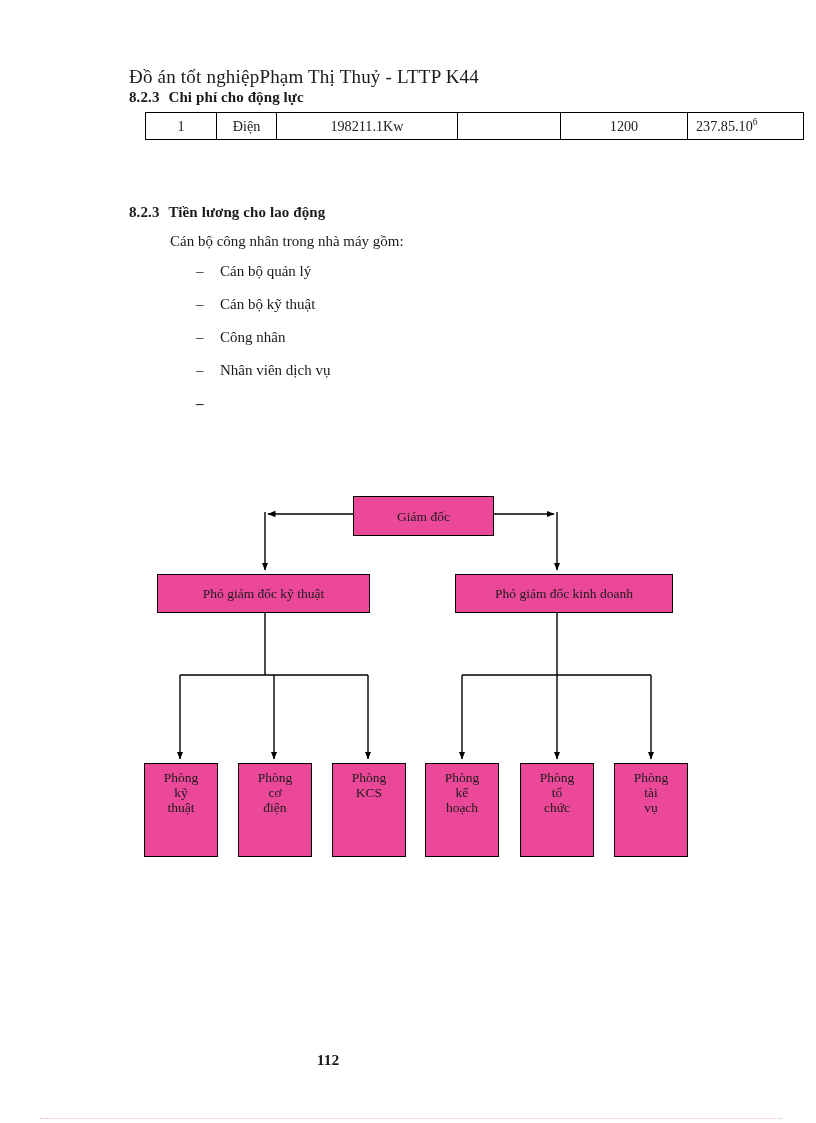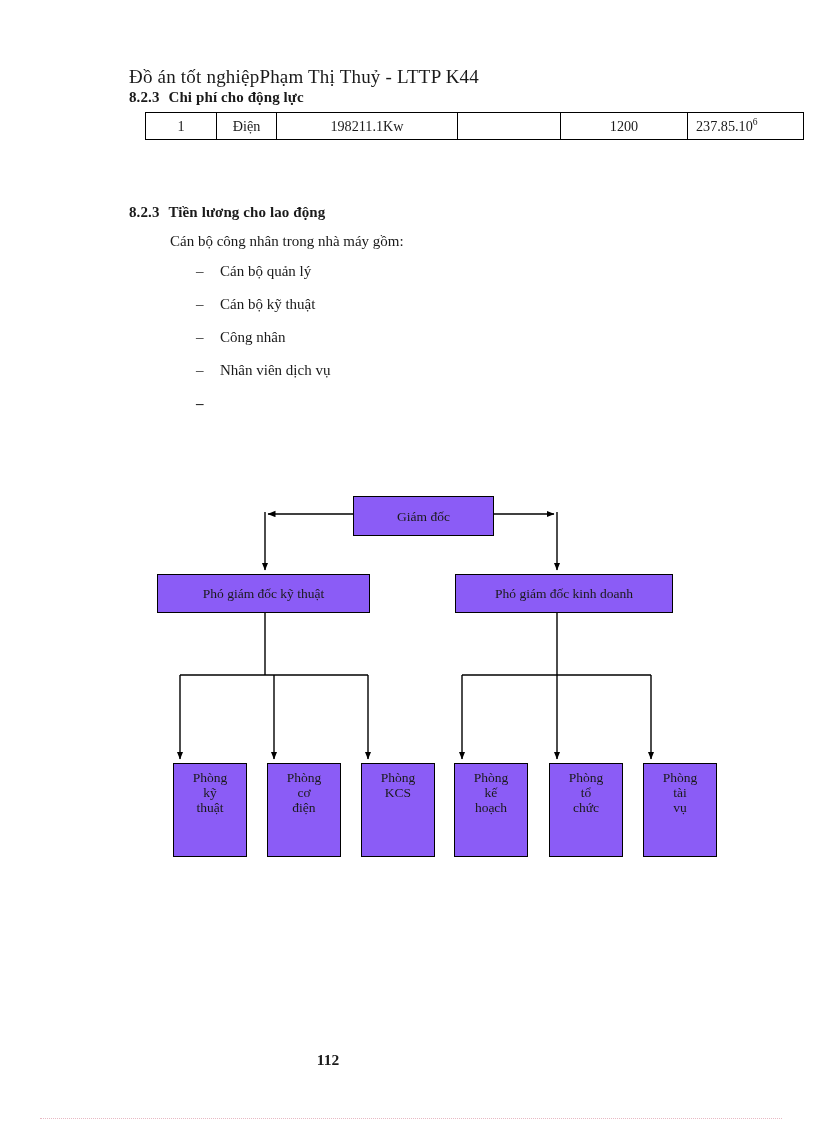--- a/index.html
+++ b/index.html
@@ -108,31 +108,31 @@
   .chart {
     position: absolute;
     left: 0;
     top: 0;
     width: 816px;
     height: 1123px;
   }
   .node {
     position: absolute;
     border: 1px solid #000;
-    background: #8b5cf6;
+    background: #ec4899;
     box-sizing: border-box;
     display: flex;
     justify-content: center;
     font-size: 13.5px;
     line-height: 15px;
     white-space: pre-line;
     text-align: center;
   }
   .node.center { align-items: center; }
-  .node.top { align-items: flex-start; padding-top: 6px; margin-left: 29px; }
+  .node.top { align-items: flex-start; padding-top: 6px; }
 
   #node-director      { left: 353px; top: 496px; width: 141px; height: 40px; }
   #node-deputy-tech   { left: 157px; top: 574px; width: 213px; height: 39px; }
   #node-deputy-biz    { left: 455px; top: 574px; width: 218px; height: 39px; }
 
   #node-dept-0 { left: 144px; top: 763px; width: 74px; height: 94px; }
   #node-dept-1 { left: 238px; top: 763px; width: 74px; height: 94px; }
   #node-dept-2 { left: 332px; top: 763px; width: 74px; height: 94px; }
   #node-dept-3 { left: 425px; top: 763px; width: 74px; height: 94px; }
   #node-dept-4 { left: 520px; top: 763px; width: 74px; height: 94px; }

